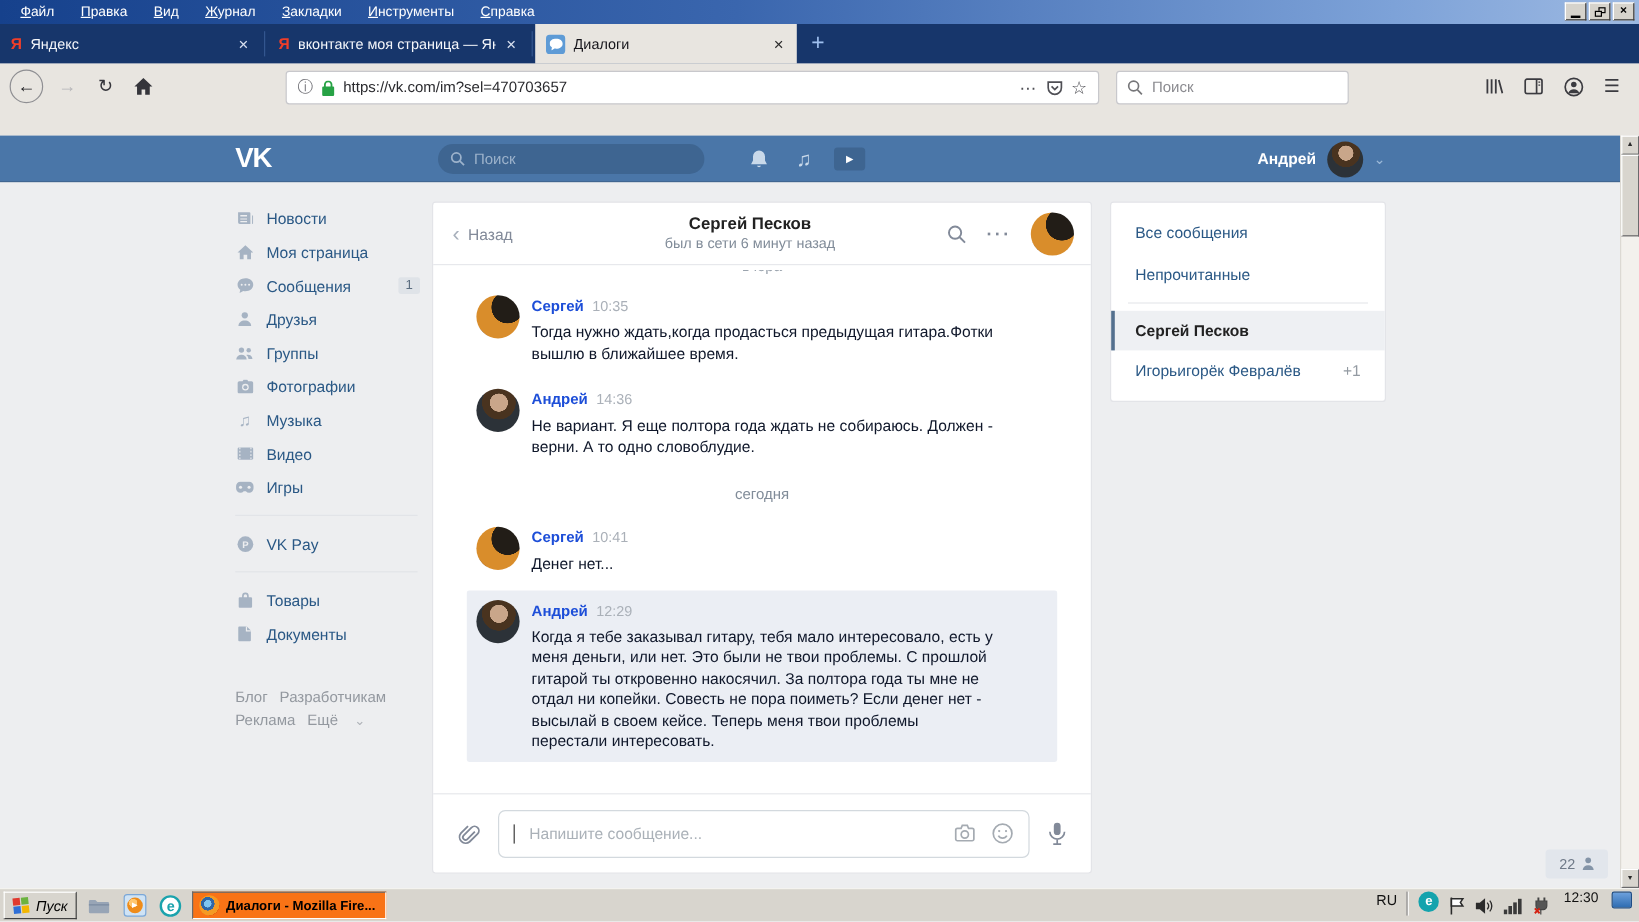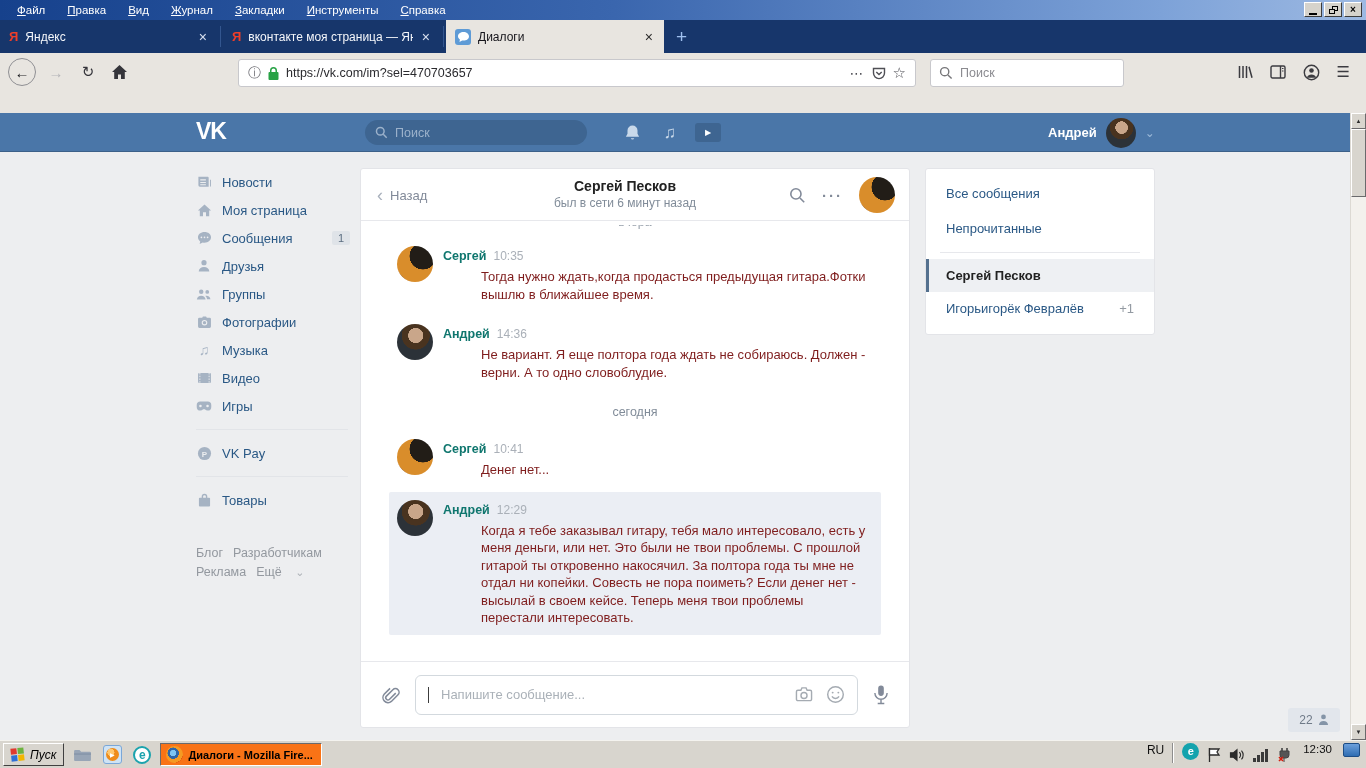--- a/index.html
+++ b/index.html
@@ -100,23 +100,23 @@
   .chat-status { font-size:12px; color:#818c99; margin-top:2px; }
   .chat-tools { position:absolute; right:14px; top:0; height:52px; display:flex; align-items:center; gap:16px; color:#828a99; }
   .chat-dots { font-size:15px; letter-spacing:2px; font-weight:bold; }
   .chat-scroll { flex:1; overflow:hidden; padding:4px 28px 0; position:relative; }
   .clipdiv { height:7px; overflow:hidden; position:relative; margin-bottom:6px; }
   .clipdiv span { position:absolute; top:-10px; left:0; right:0; text-align:center; font-size:12.5px; color:#9aa3ad; }
   .msg { display:flex; padding:8px; border-radius:2px; margin-bottom:5px; }
   .msg.hl { background:#ebeef4; }
   .msg .avatar { width:36px; height:36px; flex:none; }
   .mbody { margin-left:10px; }
-  .mauthor { font-size:12.5px; font-weight:bold; color:#0f766e; }
+  .mauthor { font-size:12.5px; font-weight:bold; color:#1d4ed8; }
   .mtime { font-size:12px; color:#aab0b8; margin-left:7px; }
-  .mtext { font-size:13px; color:#7f1d1d; line-height:17.5px; margin-top:4px; max-width:388px;margin-left:38px; }
+  .mtext { font-size:13px; color:#0f172a; line-height:17.5px; margin-top:4px; max-width:388px; }
   .daydiv { text-align:center; font-size:12.5px; color:#818c99; margin:16px 0 12px; }
   .chat-inputbar { flex:none; height:66px; border-top:1px solid #e7e8ec; display:flex; align-items:center; padding:0 20px; }
   .inputbox { flex:1; height:40px; margin:0 15px; border:1px solid #d3d9de; border-radius:6px;
     display:flex; align-items:center; padding:0 12px; gap:12px;justify-content:flex-end; }
   .caret { width:1px; height:16px; background:#3c3c3c; flex:none; }
   .inputbox input { flex:1; border:0; outline:none; font-size:13px; color:#2c2d2e; font-family:inherit; }
   .inputbox input::placeholder { color:#aab1b8; }
   .ic-gray { color:#828a99; } .ic-lgray { color:#a5abb2; }
 
   
@@ -408,20 +408,29 @@
       </div>
       <hr>
       <div class="navrow">
         <span class="nicon">
             <svg width="13" height="14" viewBox="0 0 14 15" fill="currentColor">
               <path d="M4 5V3.8a3 3 0 0 1 6 0V5h2a1 1 0 0 1 1 1v7.5a1 1 0 0 1-1 1H2a1 1 0 0 1-1-1V6a1 1 0 0 1 1-1zm1.5 0h3V3.8a1.5 1.5 0 0 0-3 0z"></path>
             </svg>
           </span>
         <span>Товары</span>
       </div>
+      <div class="navrow">
+        <span class="nicon">
+            <svg width="12" height="14" viewBox="0 0 13 15" fill="currentColor">
+              <path d="M1.5 1h6.8L12 4.7v8.8a.9.9 0 0 1-.9.9H1.5a.9.9 0 0 1-.9-.9V1.9a.9.9 0 0 1 .9-.9z"></path>
+              <path d="M8 1v4h4" fill="none" stroke="#edeef0" stroke-width="1.1"></path>
+            </svg>
+          </span>
+        <span>Документы</span>
+      </div>
       <div class="navfooter">
         <span>Блог</span><span>Разработчикам</span><br>
         <span>Реклама</span><span>Ещё</span>
         <span class="chev">⌄</span>
       </div>
     </div>
 
     <div class="chatcard">
       <div class="chat-header">
         <div class="chat-back">

